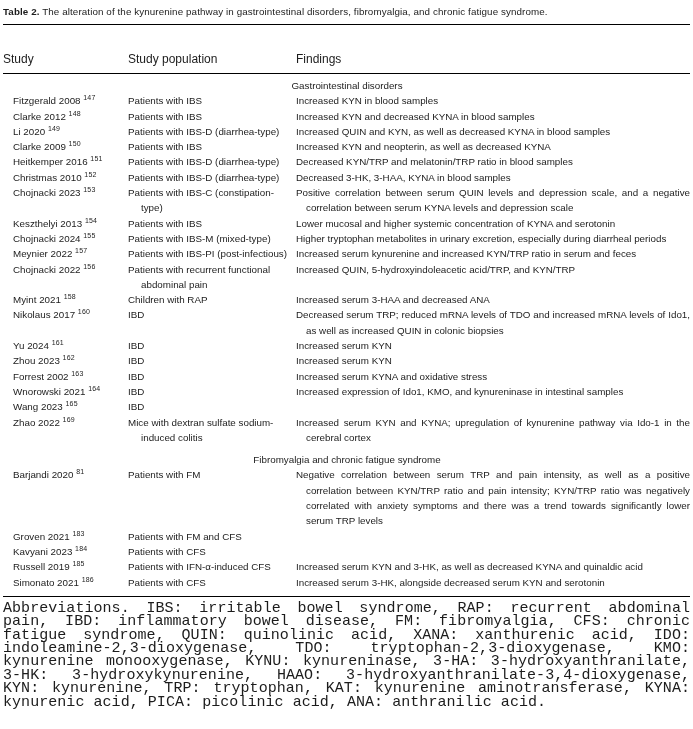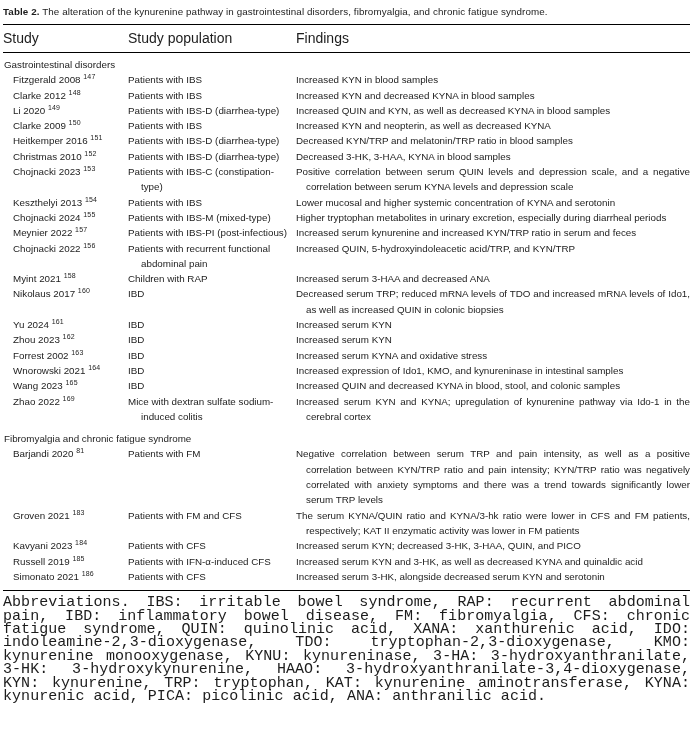--- a/index.html
+++ b/index.html
@@ -18,27 +18,28 @@
   }
   .caption b{font-weight:bold;}
 
   
   .rule-thick{border-top:1.6px solid #000;}
   .rule-thin{border-top:1px solid #000;}
 
   
   .thead{
     display:grid;grid-template-columns:125px 168px 1fr;
-    font-size:14px;line-height:12px;
+    font-size:12px;line-height:12px;
     padding:7px 0 8px 0;
+    margin-top:21px;
   }
 
   
   .tbody{padding:4px 0 6px 0;font-size:9.8px;line-height:15.3px;}
-  .section-title{padding-left:1px;}
+  .section-title{padding-left:1px;text-align:center;}
   .section-fmcfs{margin-top:7px;}
   .row{display:grid;grid-template-columns:125px 168px 1fr;}
   .c1{padding-left:10px;white-space:nowrap;}
   .c1 sup{font-size:7px;line-height:0;vertical-align:super;letter-spacing:0.2px;}
   .c2{padding-left:13px;text-indent:-13px;padding-right:8px;}
   .c3{padding-left:10px;text-indent:-10px;text-align:justify;}
 
   
   .footnote{
     font-size:15px;line-height:13.4px;
@@ -151,42 +152,39 @@
         <div class="c3">Increased serum KYNA and oxidative stress</div>
       </div>
       <div class="row">
         <div class="c1"><span>Wnorowski 2021 </span><sup>164</sup></div>
         <div class="c2">IBD</div>
         <div class="c3">Increased expression of Ido1, KMO, and kynureninase in intestinal samples</div>
       </div>
       <div class="row">
         <div class="c1"><span>Wang 2023 </span><sup>165</sup></div>
         <div class="c2">IBD</div>
-        <div class="c3">Increased QUIN and decreased KYNA in blood, stool, and colonic samples</div>
       </div>
       <div class="row">
         <div class="c1"><span>Zhao 2022 </span><sup>169</sup></div>
         <div class="c2">Mice with dextran sulfate sodium-induced colitis</div>
         <div class="c3">Increased serum KYN and KYNA; upregulation of kynurenine pathway via Ido-1 in the cerebral cortex</div>
       </div>
       <div class="section-title section-fmcfs">Fibromyalgia and chronic fatigue syndrome</div>
       <div class="row">
         <div class="c1"><span>Barjandi 2020 </span><sup>81</sup></div>
         <div class="c2">Patients with FM</div>
         <div class="c3">Negative correlation between serum TRP and pain intensity, as well as a positive correlation between KYN/TRP ratio and pain intensity; KYN/TRP ratio was negatively correlated with anxiety symptoms and there was a trend towards significantly lower serum TRP levels</div>
       </div>
       <div class="row">
         <div class="c1"><span>Groven 2021 </span><sup>183</sup></div>
         <div class="c2">Patients with FM and CFS</div>
-        <div class="c3">The serum KYNA/QUIN ratio and KYNA/3-hk ratio were lower in CFS and FM patients, respectively; KAT II enzymatic activity was lower in FM patients</div>
       </div>
       <div class="row">
         <div class="c1"><span>Kavyani 2023 </span><sup>184</sup></div>
         <div class="c2">Patients with CFS</div>
-        <div class="c3">Increased serum KYN; decreased 3-HK, 3-HAA, QUIN, and PICO</div>
       </div>
       <div class="row">
         <div class="c1"><span>Russell 2019 </span><sup>185</sup></div>
         <div class="c2">Patients with IFN-α-induced CFS</div>
         <div class="c3">Increased serum KYN and 3-HK, as well as decreased KYNA and quinaldic acid</div>
       </div>
       <div class="row">
         <div class="c1"><span>Simonato 2021 </span><sup>186</sup></div>
         <div class="c2">Patients with CFS</div>
         <div class="c3">Increased serum 3-HK, alongside decreased serum KYN and serotonin</div>

